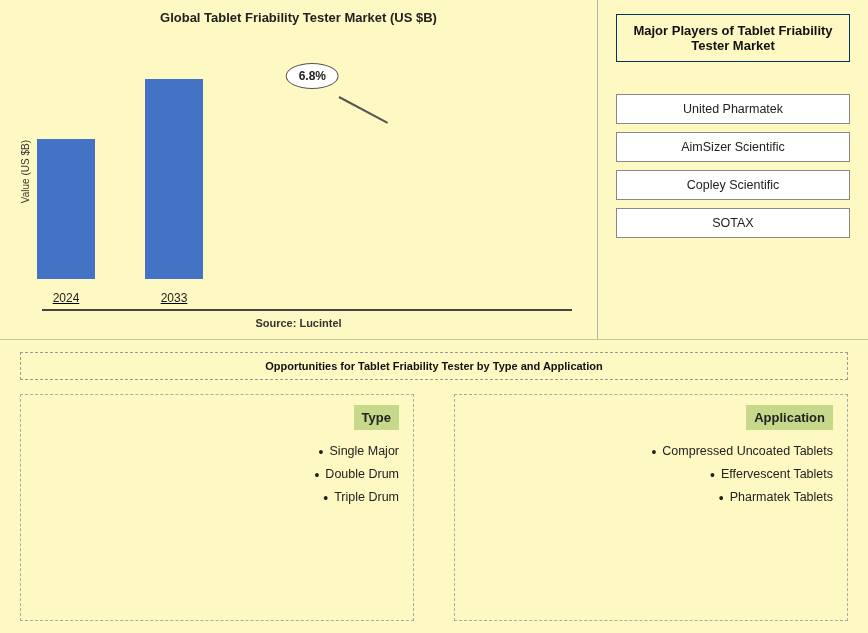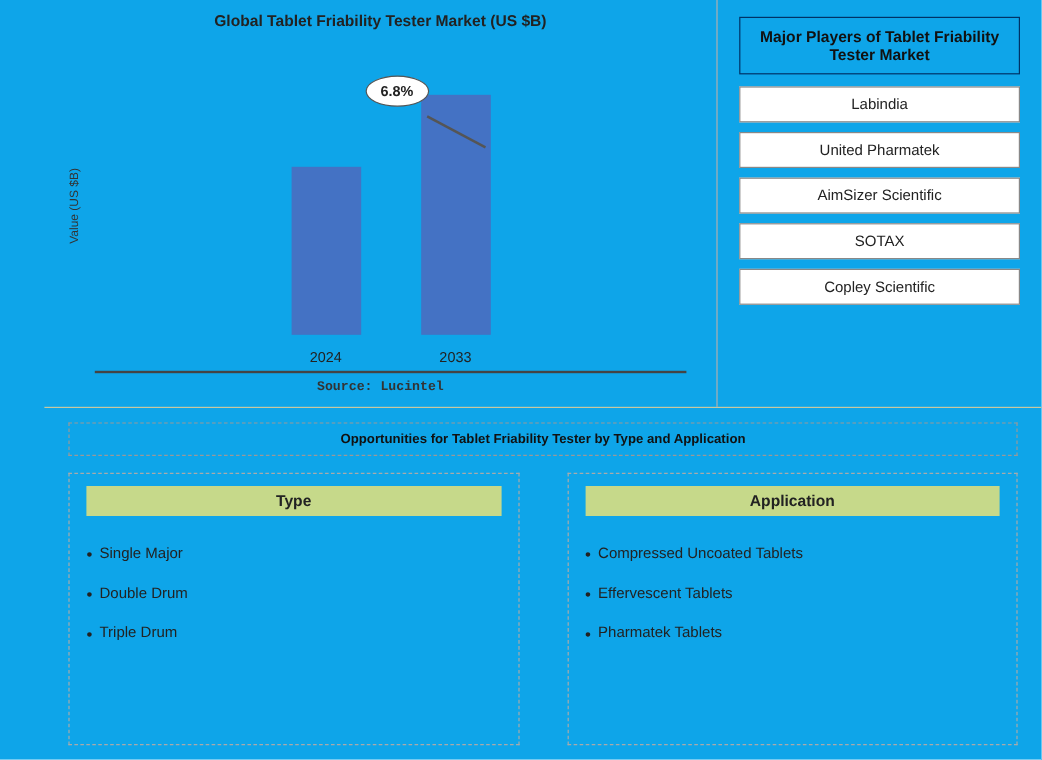--- a/index.html
+++ b/index.html
@@ -9,22 +9,21 @@
       width: 868px;
       height: 633px;
       overflow: hidden;
       position: relative;
     }
     .main-container {
       width: 868px;
       height: 633px;
       display: flex;
       flex-direction: column;
-      background: #0ea5e9;
-      padding-left: 37px;
+      background: #fef9c3;
     }
     
     .top-section {
       display: flex;
       flex-direction: row;
       height: 340px;
       border-bottom: 1px solid #c8c8a0;
     }
     
     .chart-area {
@@ -63,30 +62,30 @@
       display: flex;
       flex-direction: column;
       flex: 1;
       height: 100%;
     }
     .bars-container {
       display: flex;
       flex-direction: row;
       align-items: flex-end;
       flex: 1;
-      justify-content: center;
       gap: 50px;
       padding-bottom: 4px;
       position: relative;
     }
     .bar-col {
       display: flex;
       flex-direction: column;
       align-items: center;
       gap: 12px;
+      text-decoration: underline;
     }
     .bar {
       width: 58px;
       background: #4472C4;
     }
     .bar-label {
       font-size: 12px;
       color: #222;
       font-weight: normal;
     }
@@ -110,39 +109,38 @@
       color: #222;
       background: #fff;
       white-space: nowrap;
     }
     .source-text {
       font-size: 11px;
       font-weight: bold;
       color: #333;
       text-align: center;
       margin-top: 6px;
-      font-family: Liberation Mono, monospace;
     }
     
     .players-area {
       width: 270px;
       padding: 14px 18px;
       display: flex;
       flex-direction: column;
       align-items: center;
       gap: 8px;
     }
     .players-title-box {
       border: 1.5px solid #003366;
       padding: 8px 14px;
       text-align: center;
       font-size: 13px;
       font-weight: bold;
       color: #111;
-      margin-bottom: 2px;
+      margin-bottom: 24px;
       width: 100%;
     }
     .player-box {
       border: 1px solid #888;
       width: 100%;
       padding: 7px 10px;
       text-align: center;
       font-size: 12.5px;
       color: #222;
       background: #fff;
@@ -169,21 +167,22 @@
       flex-direction: row;
       gap: 40px;
       flex: 1;
     }
     .opp-column {
       flex: 1;
       border: 1.5px dashed #aaa;
       padding: 10px 14px;
       display: flex;
       flex-direction: column;
-      gap: 12px;
+      gap: 2px;
+      align-items: flex-end;
     }
     .opp-col-header {
       background: #c6d98a;
       text-align: center;
       font-size: 13px;
       font-weight: bold;
       color: #222;
       padding: 5px 8px;
       margin-bottom: 10px;
     }
@@ -235,25 +234,24 @@
           <div class="x-axis-line"></div>
         </div>
       </div>
 
       <div class="source-text">Source: Lucintel</div>
     </div>
 
     <div class="players-area">
       <div class="players-title-box">Major Players of Tablet Friability Tester Market</div>
 
-      <div class="player-box">Labindia</div>
       <div class="player-box">United Pharmatek</div>
       <div class="player-box">AimSizer Scientific</div>
+      <div class="player-box">Copley Scientific</div>
       <div class="player-box">SOTAX</div>
-      <div class="player-box">Copley Scientific</div>
     </div>
 
   </div>
 
   <div class="bottom-section">
 
     <div class="opportunities-title-box">Opportunities for Tablet Friability Tester by Type and Application</div>
 
     <div class="columns-container">
 

